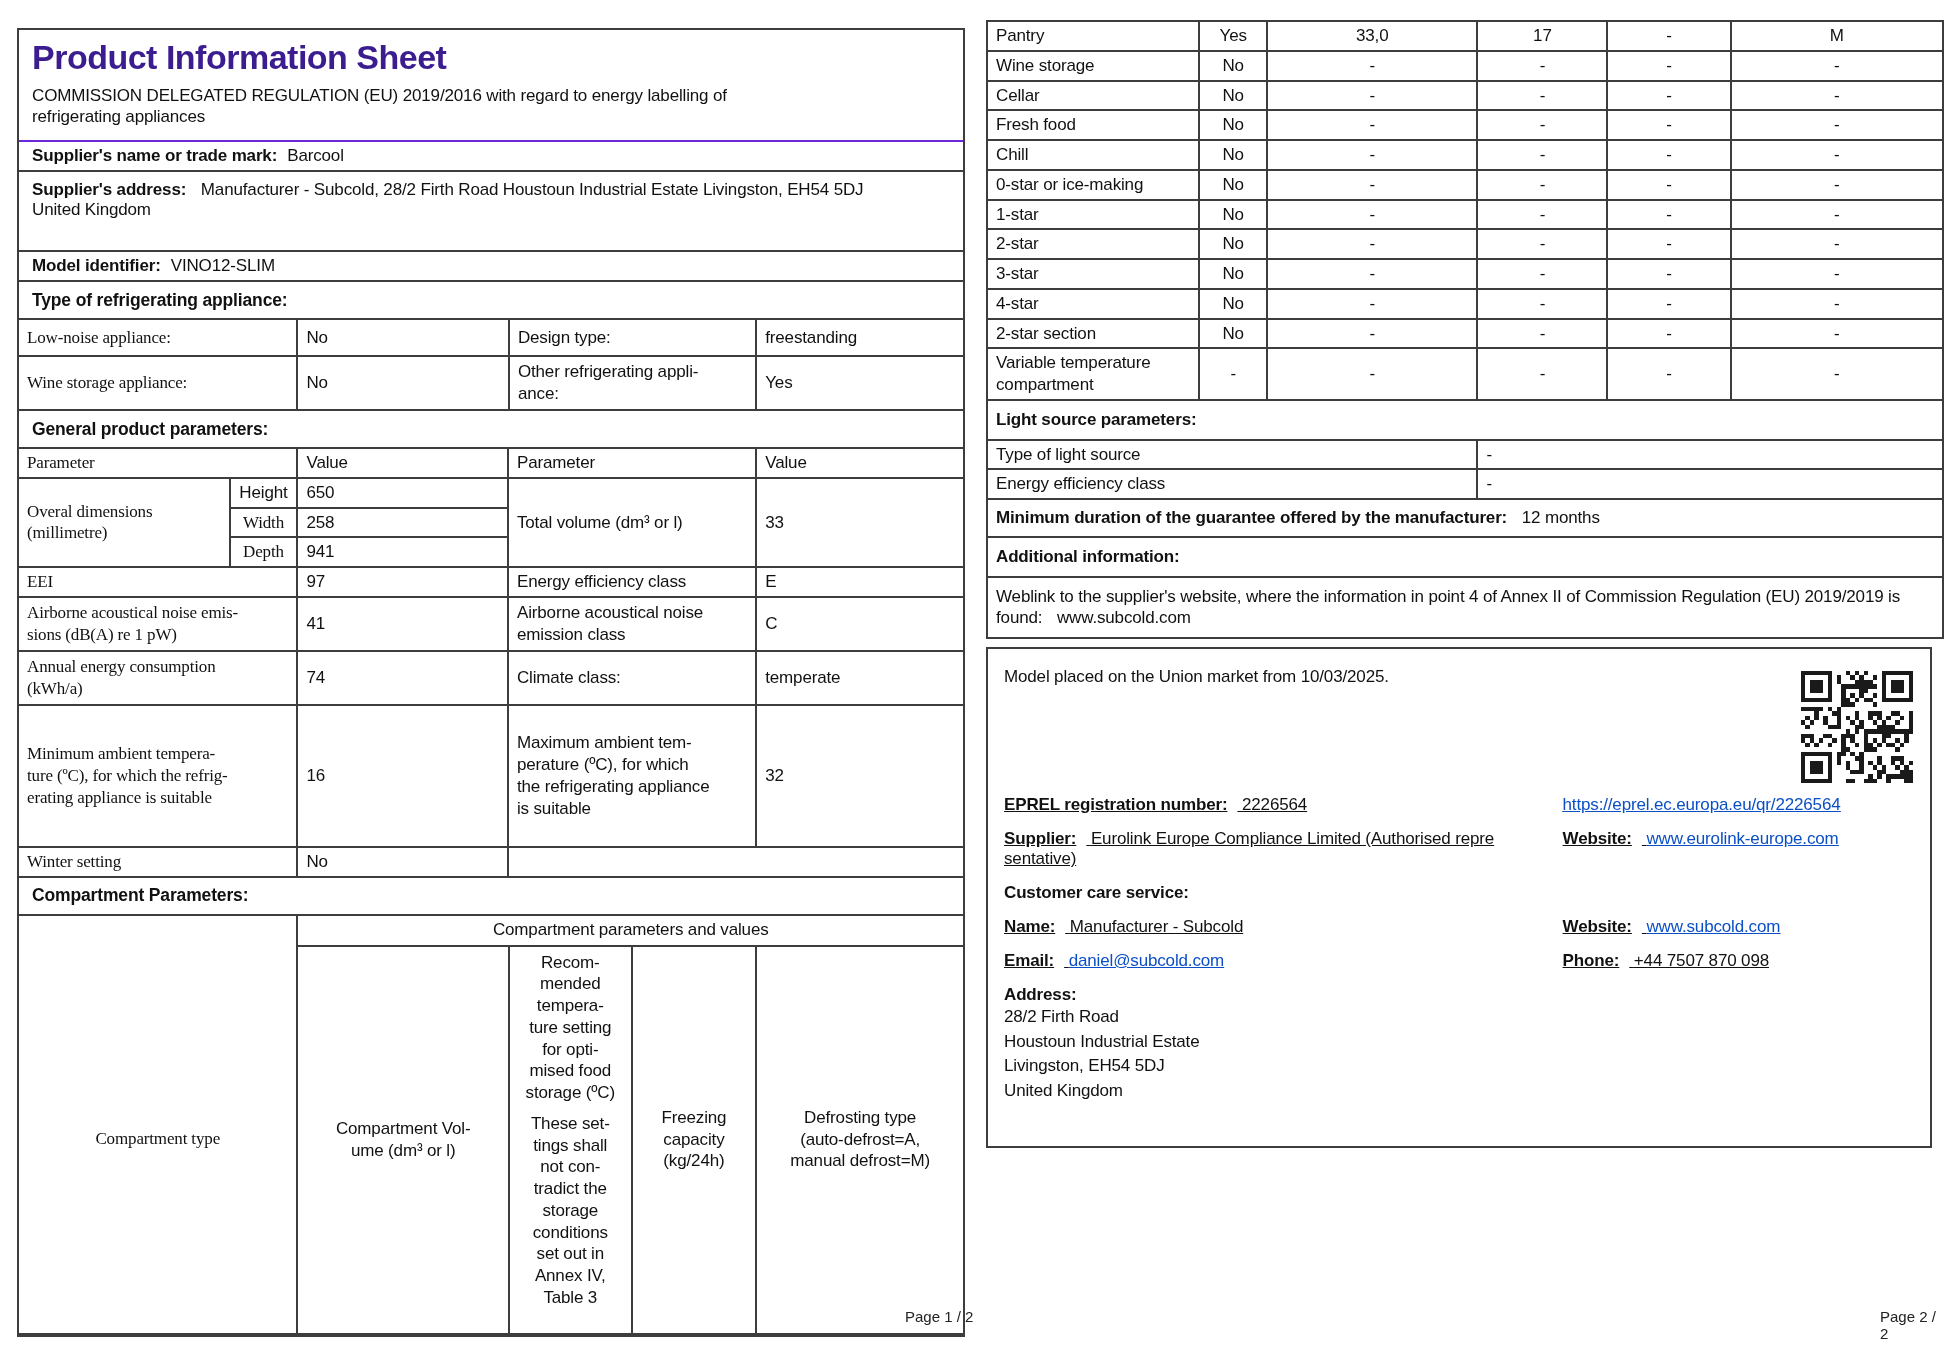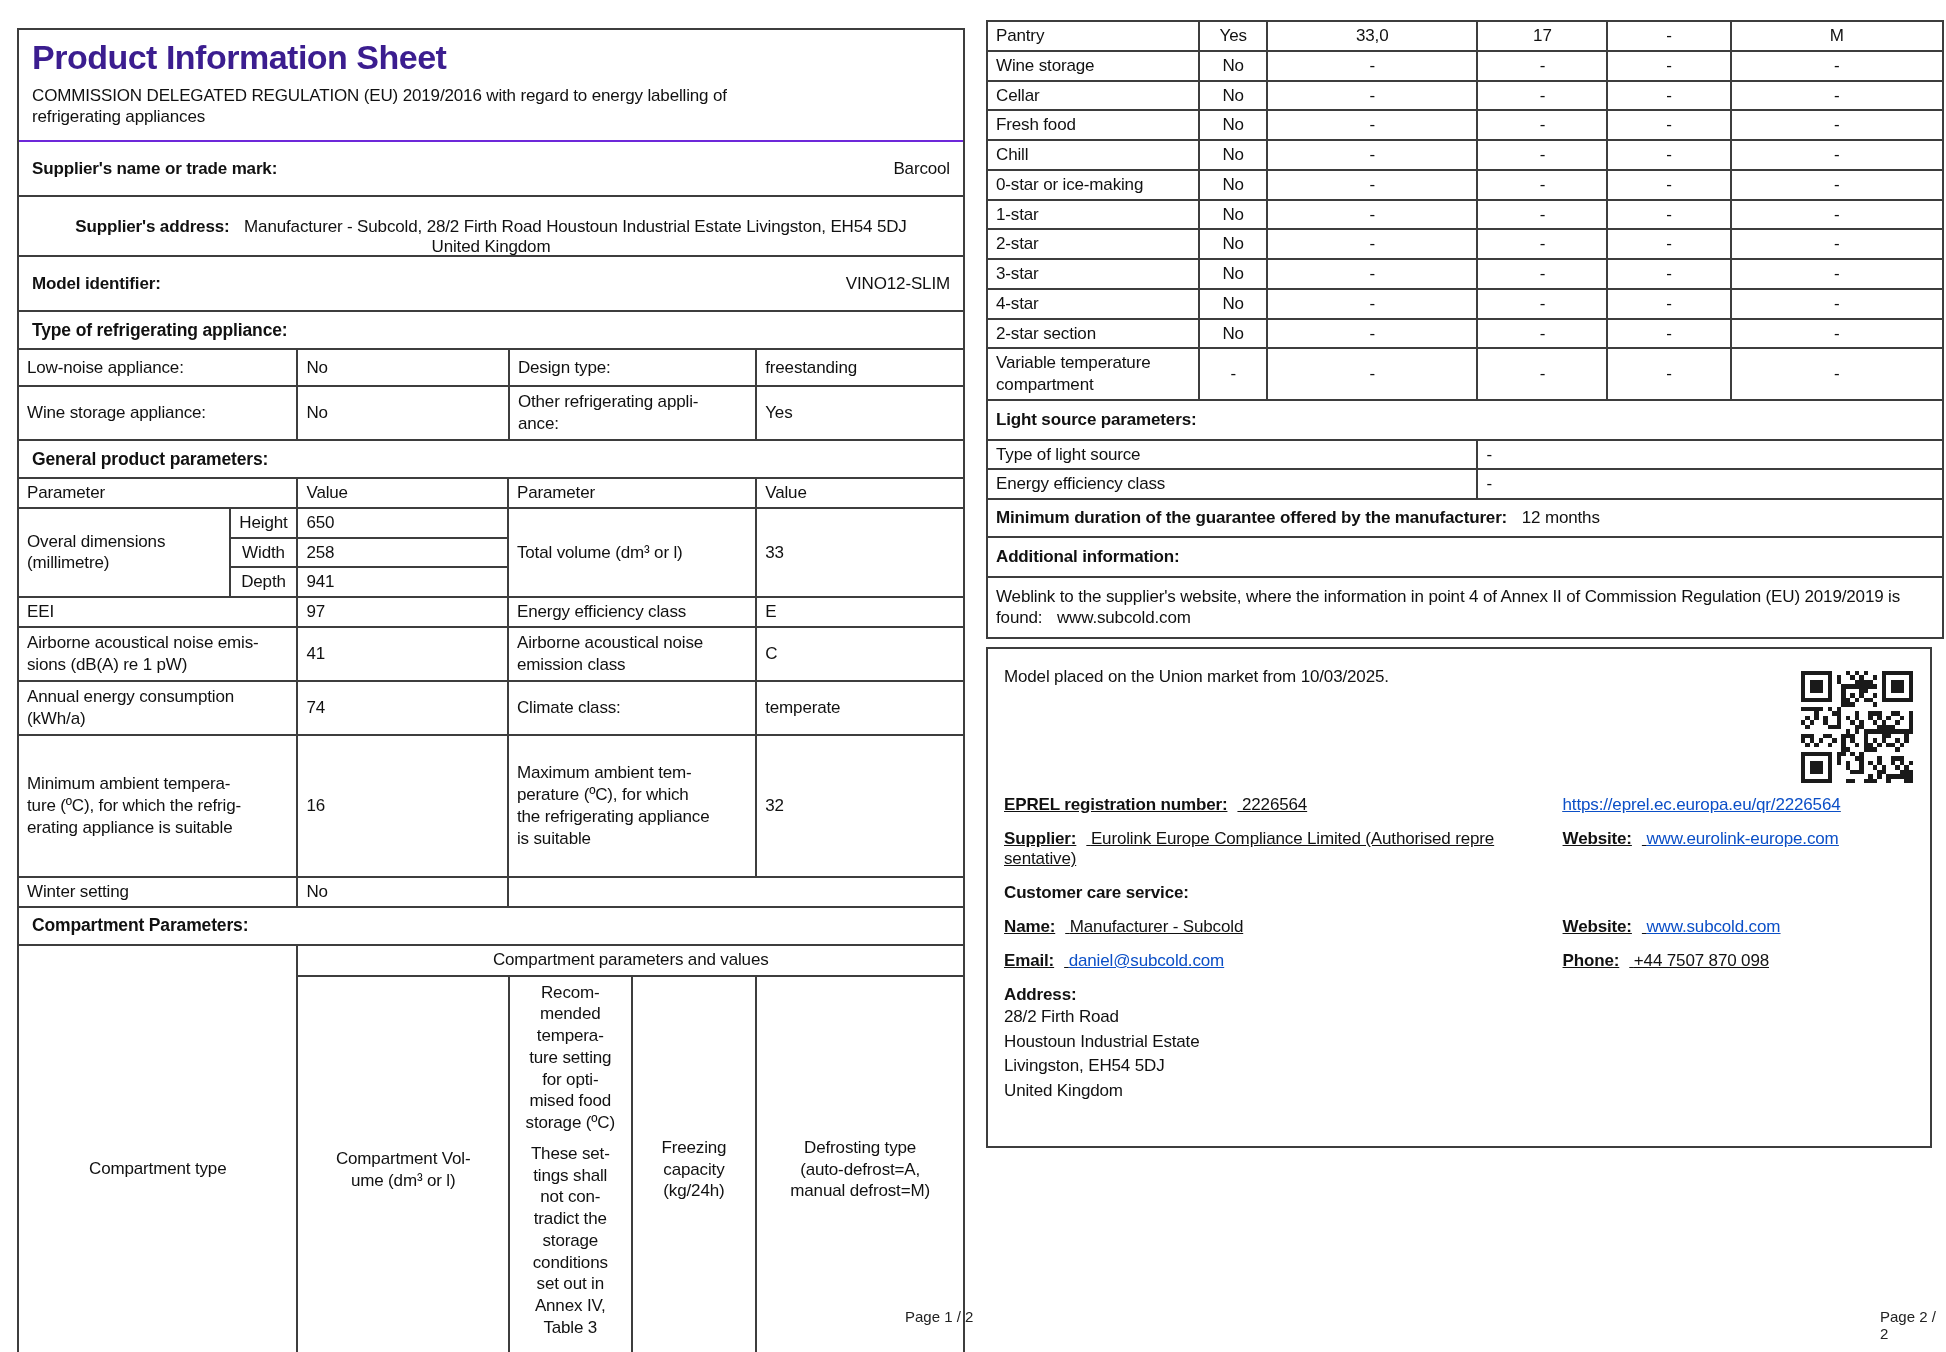--- a/index.html
+++ b/index.html
@@ -8,31 +8,31 @@
   .pre{white-space:pre-line;}
   .lnk{color:#0b4fc7;text-decoration:underline;cursor:pointer;}
   table{border-collapse:collapse;width:100%;table-layout:fixed;}
   td{border:2px solid #3d3d3d;padding:3px 8px;vertical-align:middle;font-size:17px;line-height:1.28;}
   td.ctr{text-align:center;}
   .sechead{border-bottom:2px solid #3d3d3d;padding:7px 13px;font-weight:bold;font-size:17.5px;display:flex;align-items:center;box-sizing:border-box;}
   .row-line{border-bottom:2px solid #3d3d3d;padding:7px 13px;font-size:17px;box-sizing:border-box;}
   .lbl{font-weight:bold;}
   .val{font-weight:normal;}
   
-  .intable td:first-child{border-left:none;}
+  .intable td:first-child{border-left:none;font-family:Liberation Serif, serif;}
   .intable td:last-child{border-right:none;}
   .intable tr:first-child td{border-top:none;}
 
   
   .page1{position:absolute;left:17px;top:28px;width:948px;border:2px solid #3d3d3d;background:#fff;box-sizing:border-box;}
   .p1-header{height:112px;border-bottom:2px solid #6d28d9;padding:6px 13px;box-sizing:border-box;}
   .p1-title{color:#3b1d8f;font-size:34px;font-weight:bold;letter-spacing:-0.5px;margin:2px 0 8px 0;}
   .p1-subtitle{font-size:17px;line-height:1.25;max-width:710px;}
-  .h38{height:55px;display:flex;align-items:center;justify-content:space-between;}
-  .h62{height:60px;display:block;padding-top:20px;text-align:center;}
+  .h38{height:30px;display:flex;align-items:center;}
+  .h62{height:80px;display:block;padding-top:8px;}
   .gap2{display:inline-block;width:10px;}
 
   
   .page2-table{position:absolute;left:986px;top:20px;width:958px;background:#fff;}
   .page2-table td{padding:3px 8px;}
   .p2-sechead td{font-weight:bold;padding:8px 8px;}
   .box2{position:absolute;left:986px;top:647px;width:946px;height:501px;border:2px solid #3d3d3d;box-sizing:border-box;padding:18px 16px 0 16px;font-size:17px;}
   .box2 .grid{display:grid;grid-template-columns:60.5% 1fr;column-gap:8px;margin-bottom:14px;align-items:start;text-decoration:underline;}
   .qr{position:absolute;top:22px;right:17px;width:112px;height:112px;}
   .footer{position:absolute;font-size:15px;color:#222;letter-spacing:0;}

